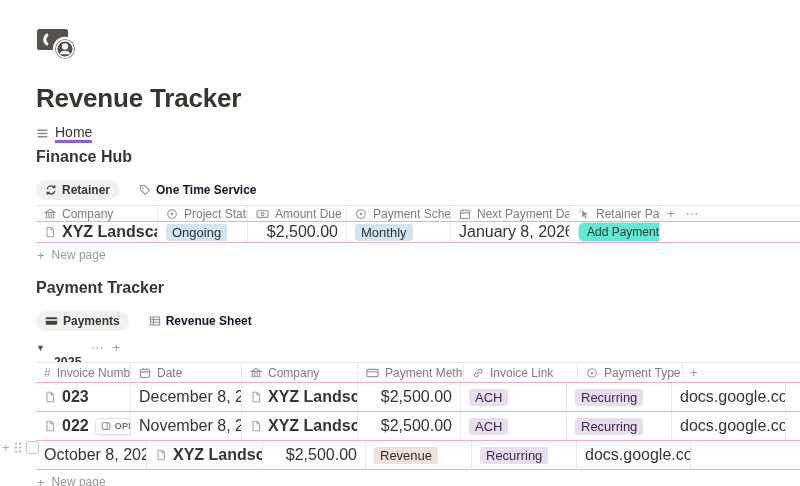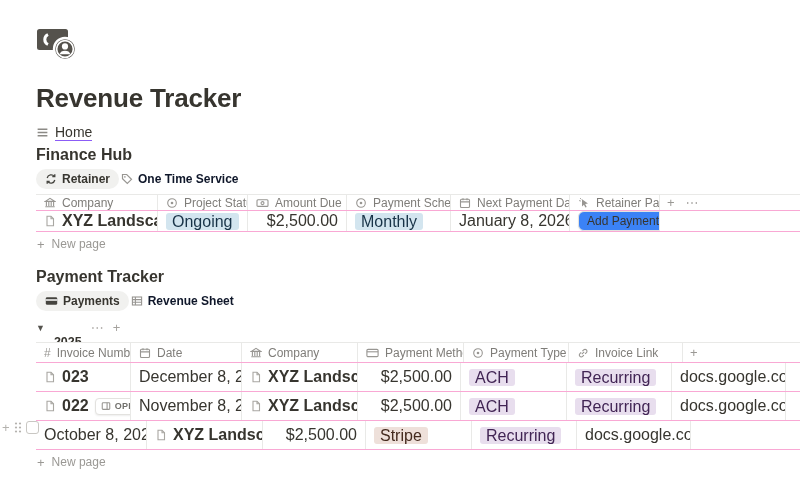--- a/index.html
+++ b/index.html
@@ -5,27 +5,27 @@
   * { margin:0; padding:0; box-sizing:border-box; }
   html,body { width:800px; height:486px; background:#ffffff; overflow:hidden;
     font-family:"Liberation Sans", sans-serif; color:#37352f; }
   .content { padding:25px 0 0 36px; position:relative; width:800px; }
 
   
   .page-icon { width:46px; height:38px; color:#55524c; }
   .page-title { font-size:26px; font-weight:700; letter-spacing:-0.2px; margin-top:21px; line-height:28px; }
   .breadcrumb { display:flex; align-items:center; gap:6px; margin-top:12px; font-size:14px; }
   .breadcrumb .icn { color:#8c8a86; }
-  .home-link { font-weight:500; border-bottom:1px solid #8b5cf6; line-height:16px; cursor:pointer; }
+  .home-link { font-weight:500; border-bottom:3px solid #8b5cf6; line-height:16px; cursor:pointer; }
 
   
   .section-heading { font-size:16px; font-weight:700; margin-top:5px; line-height:17px; }
 
   
-  .tabs { display:flex; align-items:center; gap:0; margin-top:6px; height:20px; }
+  .tabs { display:flex; align-items:center; gap:18px; margin-top:15px; height:20px; }
   .view-tab { display:inline-flex; align-items:center; gap:5px; height:20px; padding:0 9px;
     border-radius:10px; font-size:12px; font-weight:600; color:#37352f; cursor:pointer; }
   .view-tab.active { background:#f1f1ef; }
   .view-tab.inactive { color:#0f172a; font-weight:700; padding:0 2px; }
 
   
   .tbl { border-top:1px solid #e9e9e7; margin-top:5px; position:relative; }
   .tr { display:flex; border-bottom:1px solid #f9a8d4; background:#fff; }
   .th, .td { border-right:1px solid #e9e9e7; display:flex; align-items:center; padding:0 8px; gap:6px; overflow:hidden; white-space:nowrap; }
   .th { color:#7f7d79; font-size:12px; }
@@ -40,27 +40,27 @@
   .icn { display:inline-flex; align-items:center; justify-content:center; color:#989692; }
   .icn svg { display:block; }
   .hash { font-size:12px; font-weight:400; color:#989692; }
 
   
   .fin-c0{width:122px}.fin-c1{width:90px}.fin-c2{width:99px}.fin-c3{width:104px}.fin-c4{width:119px}.fin-c5{width:90px}
   
   .pay-c0{width:95px}.pay-c1{width:111px}.pay-c2{width:116px}.pay-c3{width:103px}.pay-c4{width:106px}.pay-c5{width:105px}.pay-c6{width:114px}
 
   
-  .pill { display:inline-flex; align-items:center; height:17px; padding:0 6px; border-radius:3px; font-size:16px; line-height:17px; }
+  .pill { display:inline-flex; align-items:center; height:17px; padding:0 6px; border-radius:3px; font-size:13px; line-height:17px; }
   .pill-blue   { background:#d3e5ef; color:#183347; }
   .pill-purple { background:#e8deee; color:#412454; }
   .pill-brown  { background:#eee0da; color:#442a1e; }
 
   
-  .btn { display:inline-flex; align-items:center; height:20px; padding:0 8px; background:#3b82f6;
+  .btn { display:inline-flex; align-items:center; height:20px; padding:0 8px; background:#5eead4;
     border:1px solid #e3e2df; border-radius:6px; font-size:12px; font-weight:500; color:#37352f;
     box-shadow:0 1px 2px rgba(15,15,15,.05); cursor:pointer; }
   .open-btn { margin-left:auto; display:inline-flex; align-items:center; gap:4px; height:17px; padding:0 5px;
     background:#fff; border:1px solid #e3e2df; border-radius:4px; box-shadow:0 1px 2px rgba(15,15,15,.07);
     font-size:9px; font-weight:700; letter-spacing:.3px; color:#71706c; cursor:pointer; }
 
   .new-page { display:flex; align-items:center; gap:7px; height:24px; color:#9a9894; font-size:12px; cursor:pointer; padding-left:1px; }
   .new-page .plus { font-size:13px; }
 
   
@@ -291,36 +291,36 @@
       </div>
       <div class="th pay-c4">
         <span class="icn">
           <svg width="13" height="12" viewBox="0 0 13 12" fill="none" stroke="currentColor" stroke-width="1.1">
               <rect x="0.9" y="2.4" width="11.2" height="7.2" rx="1.2"></rect>
               <path d="M0.9 4.8h11.2"></path>
             </svg>
         </span>
         <span>Payment Method</span>
       </div>
+      <div class="th pay-c6">
+        <span class="icn">
+          <svg width="12" height="12" viewBox="0 0 12 12" fill="none" stroke="currentColor" stroke-width="1.1">
+              <path d="M4.8 7.2l2.4-2.4M4.2 5.4 2.9 6.7a1.9 1.9 0 0 0 2.7 2.7l1.3-1.3M5.4 4.2l1.3-1.3a1.9 1.9 0 0 1 2.7 2.7L8.1 6.9"></path>
+            </svg>
+        </span>
+        <span>Invoice Link</span>
+      </div>
       <div class="th pay-c5">
         <span class="icn">
           <svg width="12" height="12" viewBox="0 0 12 12" fill="none">
               <circle cx="6" cy="6" r="4.3" stroke="currentColor" stroke-width="1.1"></circle>
               <circle cx="6" cy="6" r="1.3" fill="currentColor"></circle>
             </svg>
         </span>
         <span>Payment Type</span>
-      </div>
-      <div class="th pay-c6">
-        <span class="icn">
-          <svg width="12" height="12" viewBox="0 0 12 12" fill="none" stroke="currentColor" stroke-width="1.1">
-              <path d="M4.8 7.2l2.4-2.4M4.2 5.4 2.9 6.7a1.9 1.9 0 0 0 2.7 2.7l1.3-1.3M5.4 4.2l1.3-1.3a1.9 1.9 0 0 1 2.7 2.7L8.1 6.9"></path>
-            </svg>
-        </span>
-        <span>Invoice Link</span>
       </div>
       <div class="th-extras">
         <span class="ctl">+</span>
       </div>
     </div>
 
     <div class="tr td-row">
       <div class="td pay-c0">
         <span class="icn">
           <svg width="12" height="12" viewBox="0 0 12 12" fill="none" stroke="#a9a7a2" stroke-width="1.1">
@@ -412,21 +412,21 @@
               <path d="M3 1.3h4l2.5 2.5v7H3z" fill="#fff"></path>
               <path d="M7 1.3v2.5h2.5"></path>
             </svg>
         </span>
         <span class="bold">XYZ Landscaping</span>
       </div>
       <div class="td pay-c3 num">
           <span>$2,500.00</span>
         </div>
       <div class="td pay-c4">
-          <span class="pill pill-brown">Stripe</span>
+          <span class="pill pill-brown">Revenue</span>
         </div>
       <div class="td pay-c5">
           <span class="pill pill-purple">Recurring</span>
         </div>
       <div class="td pay-c6">
         <span><span class="link-domain">docs.google.com</span></span>
       </div>
     </div>
   </div>
 

